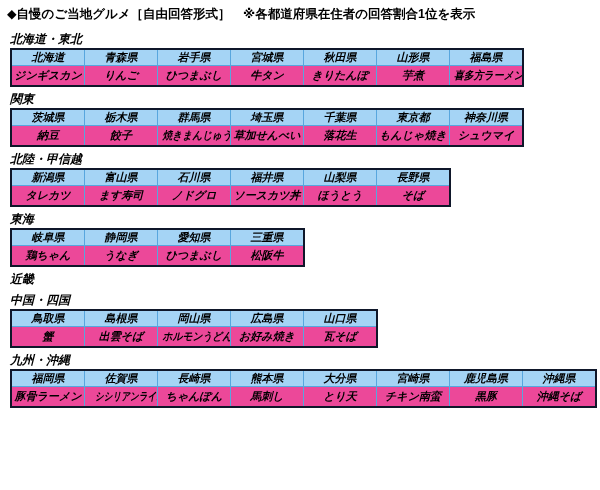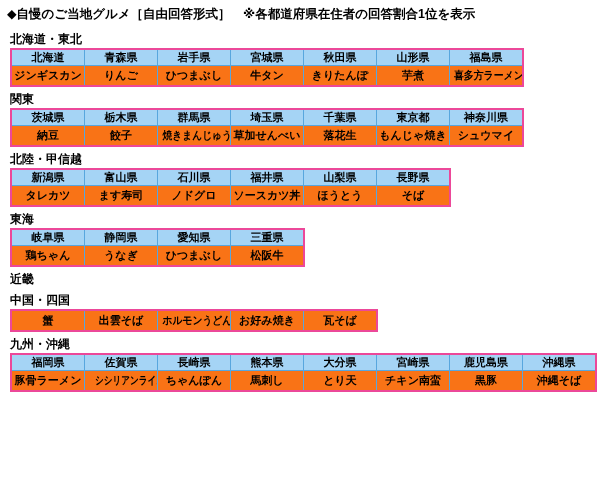--- a/index.html
+++ b/index.html
@@ -18,31 +18,32 @@
   }
   .title {
     font-size: 12.5px;
     font-weight: bold;
     color: #000000;
     margin-bottom: 9px;
     white-space: nowrap;
   }
   .section {
     margin: 0 6px 5px 3px;
+    font-style: italic;
   }
   .section-label {
     font-size: 12px;
     font-weight: bold;
     color: #000000;
     line-height: 14px;
     margin-bottom: 2px;
   }
   table.region-table {
     border-collapse: collapse;
-    border: 2px solid #ec4899;
+    border: 2px solid #0f172a;
   }
   table.region-table.stacked {
     margin-top: -2px; 
   }
   table.region-table th,
   table.region-table td {
     border: 1px solid #58a6de;
     width: 72px;
     min-width: 72px;
     max-width: 72px;
@@ -52,21 +53,21 @@
     color: #000000;
     overflow: hidden;
   }
   table.region-table th {
     background: #a5d4f5;
     font-size: 11px;
     height: 15px;
     line-height: 15px;
   }
   table.region-table td {
-    background: #f97316;
+    background: #ec4899;
     font-size: 11px;
     height: 19px;
     line-height: 19px;
   }
   table.region-table td span {
     display: inline-block;
     white-space: nowrap;
     transform-origin: center center;
   }
 </style>
@@ -172,20 +173,27 @@
         <div class="section-label">近畿</div>
         <table class="region-table">
           <tbody>
           </tbody>
         </table>
       </div>
       <div class="section">
         <div class="section-label">中国・四国</div>
         <table class="region-table">
           <tbody>
+            <tr>
+              <th>鳥取県</th>
+              <th>島根県</th>
+              <th>岡山県</th>
+              <th>広島県</th>
+              <th>山口県</th>
+            </tr>
             <tr>
               <td><span>蟹</span></td>
               <td><span>出雲そば</span></td>
               <td><span style="transform: scaleX(0.886076);">ホルモンうどん</span></td>
               <td><span>お好み焼き</span></td>
               <td><span>瓦そば</span></td>
             </tr>
           </tbody>
         </table>
       </div>

